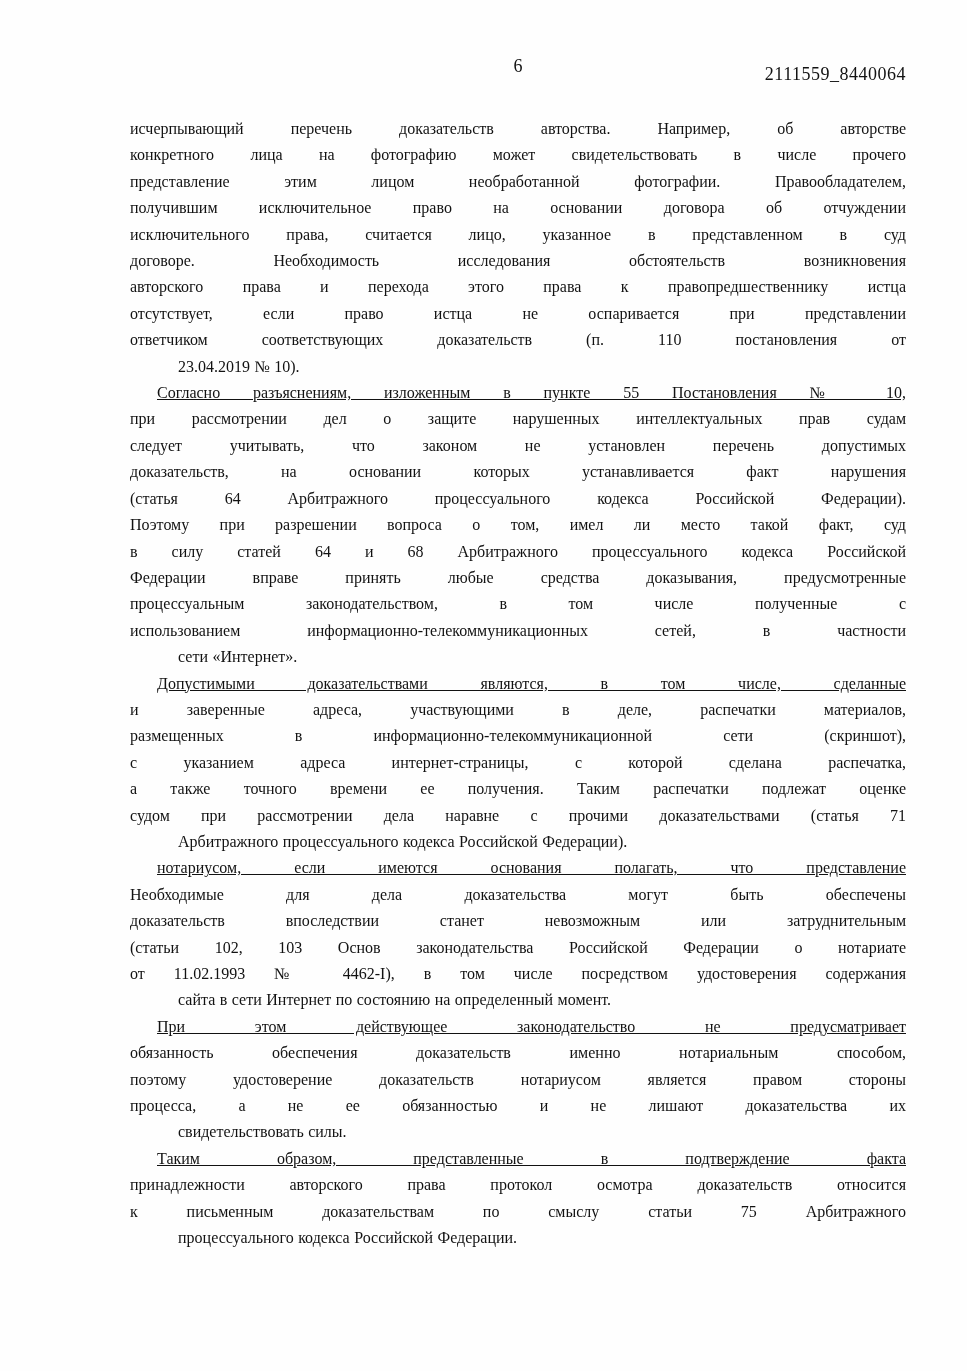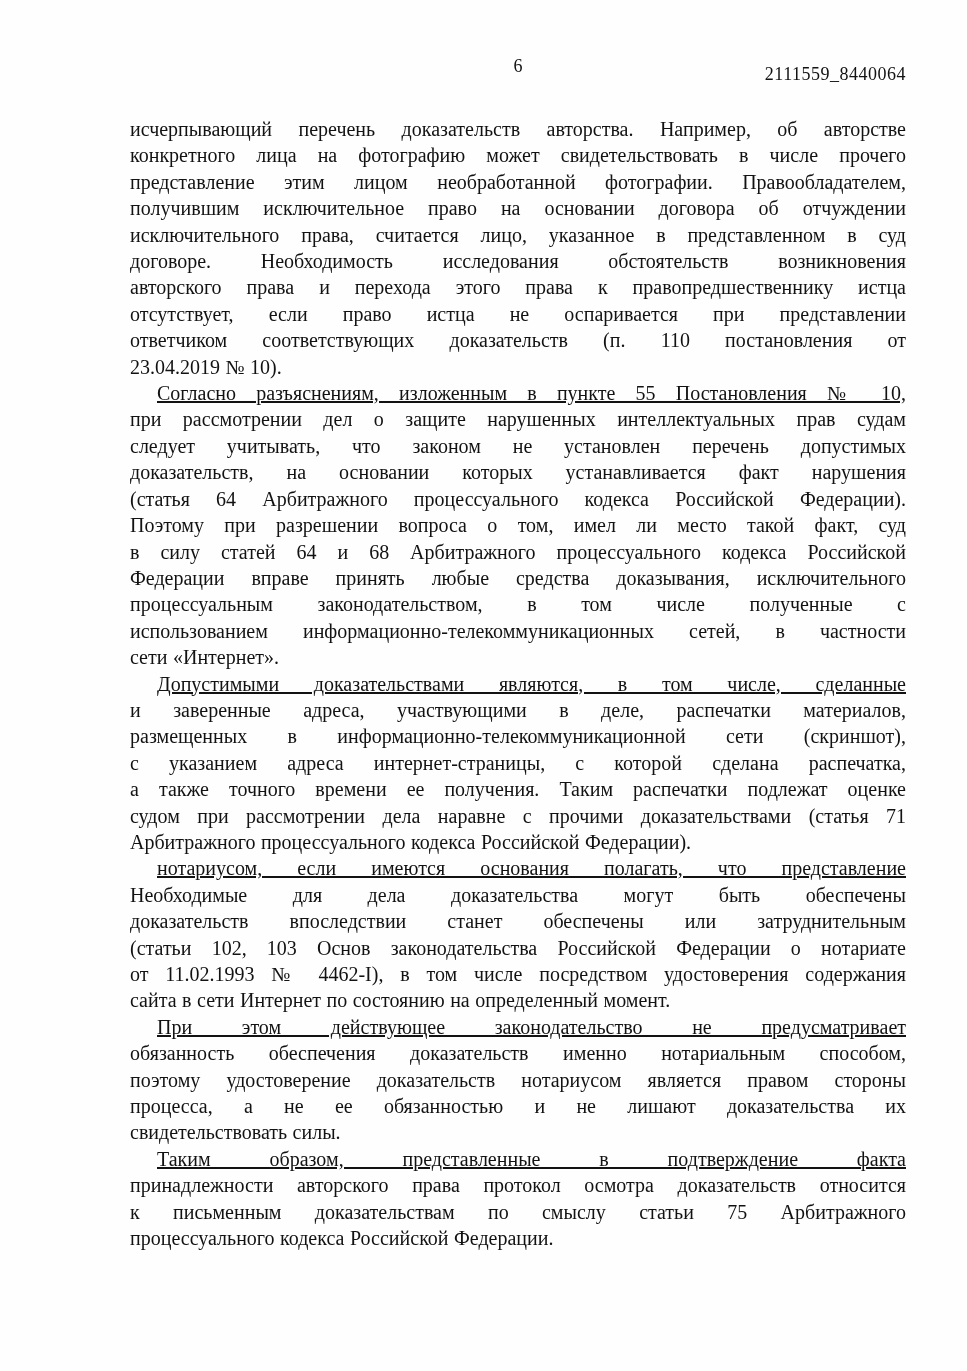--- a/index.html
+++ b/index.html
@@ -36,35 +36,36 @@
     position: absolute;
     right: 0;
     top: 8px;
     letter-spacing: 0.5px;
   }
   .document-body {
     position: absolute;
     top: 116px;
     left: 130px;
     width: 776px;
-    font-size: 20px;
+    font-size: 16px;
     line-height: 26.4px;
     word-spacing: 0.5px;
   }
   .paragraph {
     margin: 0;
     padding: 0;
   }
   .line {
     text-align: justify;
     text-align-last: justify;
     white-space: normal;
   }
   .paragraph .line:last-child {
     text-align-last: left;
+    margin-left: 48px;
   }
   .paragraph.indented .line:first-child {
     text-indent: 27px;
     text-decoration: underline;
   }
 </style>
 </head>
 <body>
 
 <div class="page">
@@ -86,38 +87,38 @@
         <div class="line">23.04.2019 № 10).</div>
       </div>
       <div class="paragraph indented">
         <div class="line">Согласно разъяснениям, изложенным в пункте 55 Постановления № 10,</div>
         <div class="line">при рассмотрении дел о защите нарушенных интеллектуальных прав судам</div>
         <div class="line">следует учитывать, что законом не установлен перечень допустимых</div>
         <div class="line">доказательств, на основании которых устанавливается факт нарушения</div>
         <div class="line">(статья 64 Арбитражного процессуального кодекса Российской Федерации).</div>
         <div class="line">Поэтому при разрешении вопроса о том, имел ли место такой факт, суд</div>
         <div class="line">в силу статей 64 и 68 Арбитражного процессуального кодекса Российской</div>
-        <div class="line">Федерации вправе принять любые средства доказывания, исключительного</div>
+        <div class="line">Федерации вправе принять любые средства доказывания, предусмотренные</div>
         <div class="line">процессуальным законодательством, в том числе полученные с</div>
         <div class="line">использованием информационно-телекоммуникационных сетей, в частности</div>
         <div class="line">сети «Интернет».</div>
       </div>
       <div class="paragraph indented">
         <div class="line">Допустимыми доказательствами являются, в том числе, сделанные</div>
         <div class="line">и заверенные адреса, участвующими в деле, распечатки материалов,</div>
         <div class="line">размещенных в информационно-телекоммуникационной сети (скриншот),</div>
         <div class="line">с указанием адреса интернет-страницы, с которой сделана распечатка,</div>
         <div class="line">а также точного времени ее получения. Таким распечатки подлежат оценке</div>
         <div class="line">судом при рассмотрении дела наравне с прочими доказательствами (статья 71</div>
         <div class="line">Арбитражного процессуального кодекса Российской Федерации).</div>
       </div>
       <div class="paragraph indented">
         <div class="line">нотариусом, если имеются основания полагать, что представление</div>
         <div class="line">Необходимые для дела доказательства могут быть обеспечены</div>
-        <div class="line">доказательств впоследствии станет обеспечены или затруднительным</div>
+        <div class="line">доказательств впоследствии станет невозможным или затруднительным</div>
         <div class="line">(статьи 102, 103 Основ законодательства Российской Федерации о нотариате</div>
         <div class="line">от 11.02.1993 № 4462-I), в том числе посредством удостоверения содержания</div>
         <div class="line">сайта в сети Интернет по состоянию на определенный момент.</div>
       </div>
       <div class="paragraph indented">
         <div class="line">При этом действующее законодательство не предусматривает</div>
         <div class="line">обязанность обеспечения доказательств именно нотариальным способом,</div>
         <div class="line">поэтому удостоверение доказательств нотариусом является правом стороны</div>
         <div class="line">процесса, а не ее обязанностью и не лишают доказательства их</div>
         <div class="line">свидетельствовать силы.</div>

